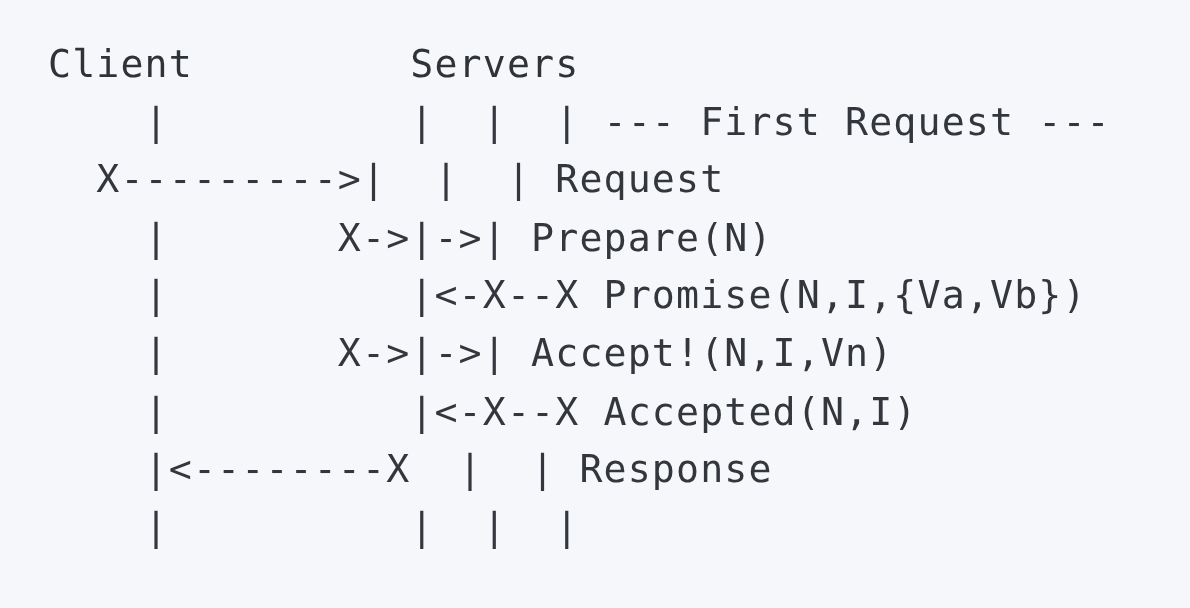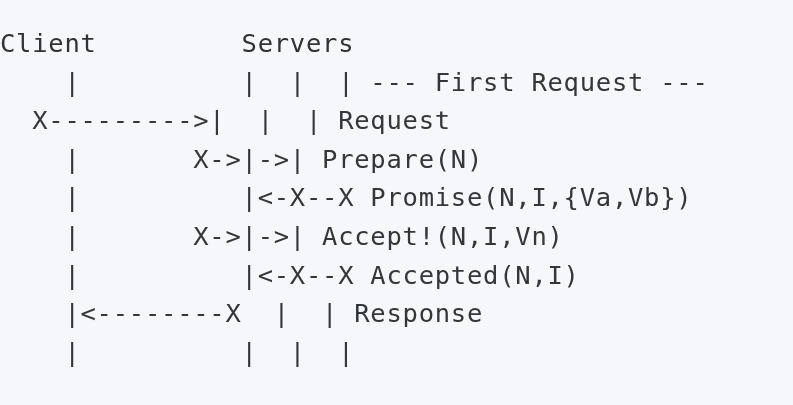--- a/index.html
+++ b/index.html
@@ -30,20 +30,21 @@
     line-height: 38.6px;
     letter-spacing: 0.75px;
     color: #33373d;
     white-space: pre;
     font-weight: 400;
     -webkit-font-smoothing: antialiased;
   }
   pre.ascii-art .art-line {
     display: block;
     height: 38.6px;
+    margin-left: 32px;
   }
   .header-line {
     color: #2f3338;
   }
 </style>
 </head>
 <body style="background: rgb(246, 247, 250);">
 
 <div id="diagram-surface" style="background: rgb(246, 247, 250);">
 

